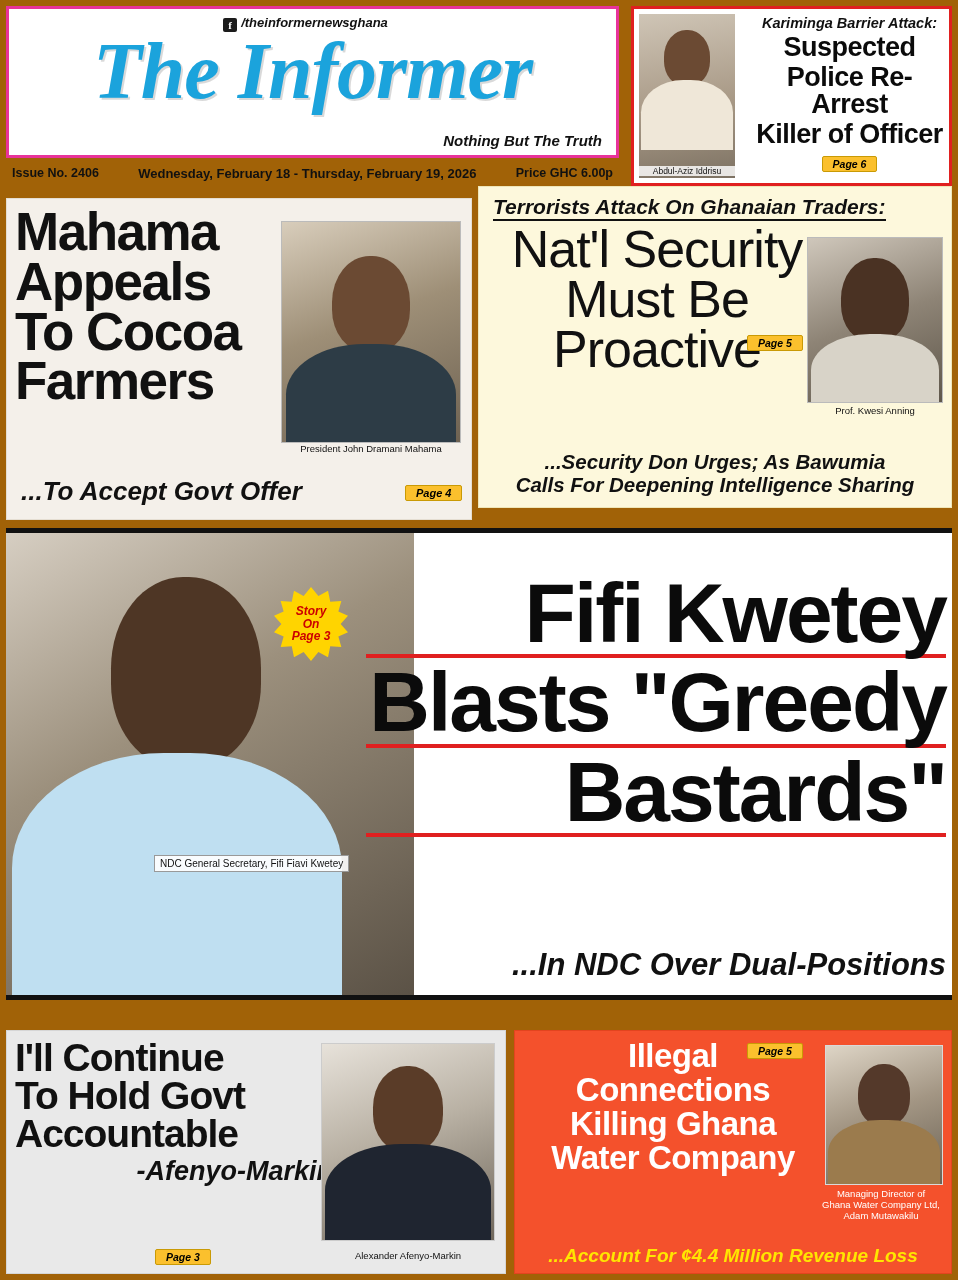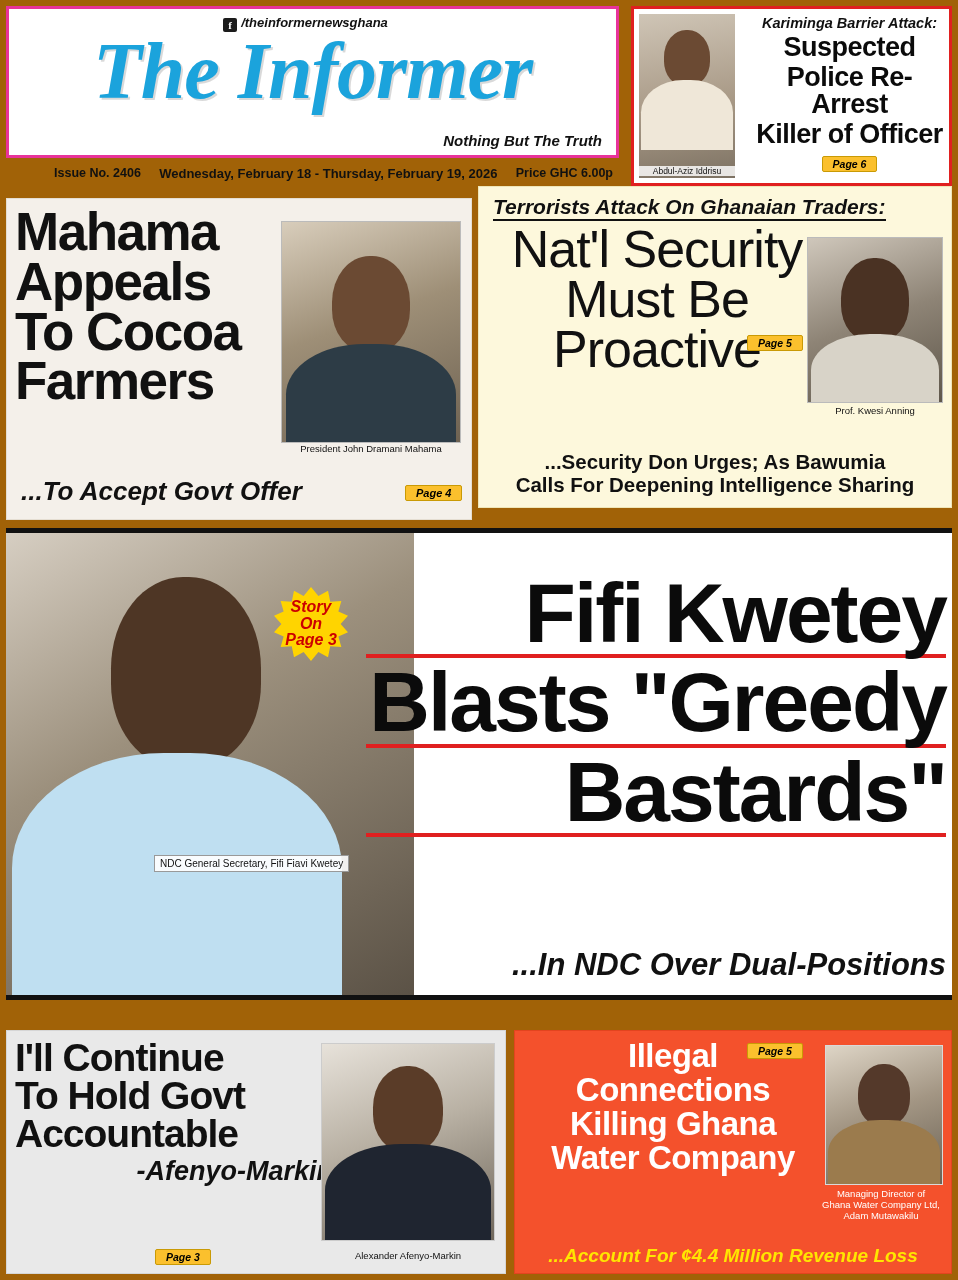--- a/index.html
+++ b/index.html
@@ -79,21 +79,20 @@
     left: 6px; right: 6px;
     top: 158px;
     height: 30px;
     display: flex;
     align-items: center;
     justify-content: space-between;
     padding: 3px 6px;
     font-size: 12.5px;
     font-weight: bold;
     color: #111;
-    margin-left: 42px;
   }
   .issue-line .mid { font-size: 13px; }
 
   
   .topright {
     position: absolute;
     left: 631px; top: 6px;
     width: 321px; height: 180px;
     border: 3px solid #e02020;
     background: #fff;
@@ -246,20 +245,21 @@
   .terror .pagetag {
     position: absolute;
     left: 268px; top: 148px;
   }
   .terror-sub {
     position: absolute;
     left: 10px; right: 10px; bottom: 10px;
     text-align: center;
     font-size: 20.5px;
     font-weight: bold;
+    font-style: italic;
     line-height: 1.15;
     color: #111;
   }
 
   
   .lead {
     position: absolute;
     left: 6px; top: 528px;
     width: 946px; height: 472px;
     background: #ffffff;
@@ -283,21 +283,21 @@
     padding: 2px 5px;
     color: #111;
     white-space: nowrap;
   }
   .starburst {
     position: absolute;
     left: 268px; top: 54px;
     width: 74px; height: 74px;
     background: #ffd400;
     color: #c00;
-    font-size: 16px;
+    font-size: 12px;
     font-weight: bold;
     font-style: italic;
     line-height: 1.05;
     text-align: center;
     display: flex;
     align-items: center;
     justify-content: center;
     clip-path: polygon(50% 0%,60% 12%,73% 5%,76% 20%,91% 19%,87% 33%,100% 39%,90% 50%,100% 61%,87% 67%,91% 81%,76% 80%,73% 95%,60% 88%,50% 100%,40% 88%,27% 95%,24% 80%,9% 81%,13% 67%,0% 61%,10% 50%,0% 39%,13% 33%,9% 19%,24% 20%,27% 5%,40% 12%);
     padding: 8px;
   }

